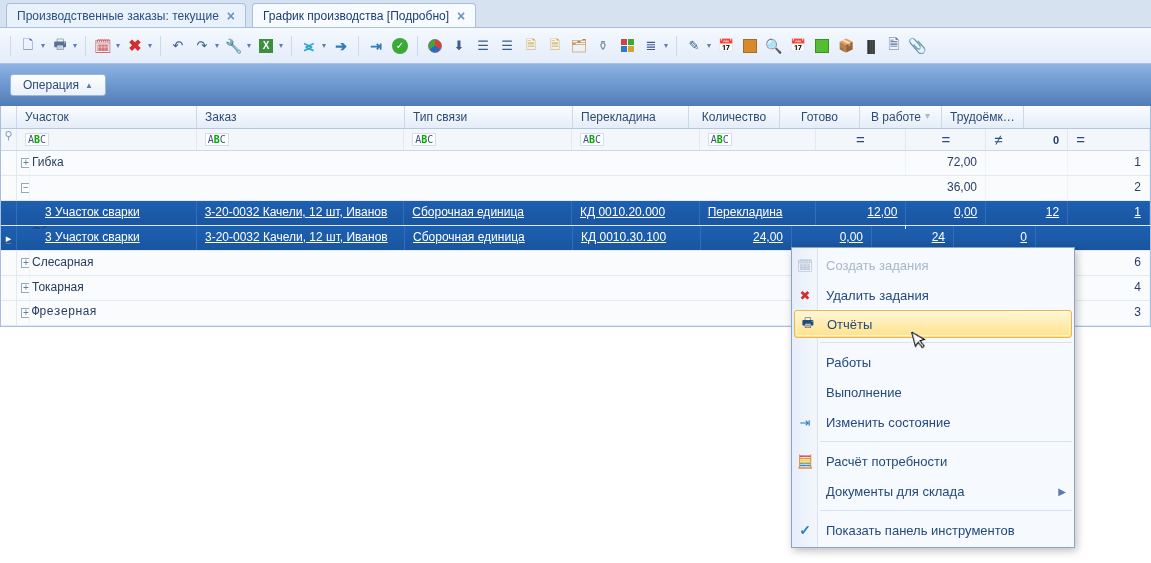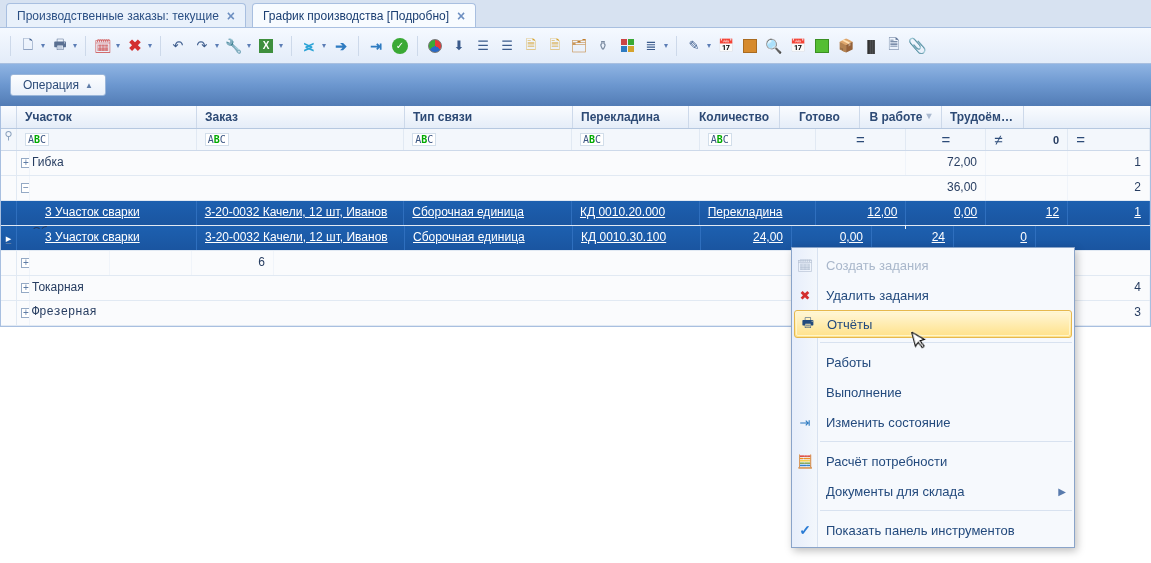--- a/index.html
+++ b/index.html
@@ -42,21 +42,21 @@
 
   
   .opbar { background:linear-gradient(#8fb4e3,#6c97cf,#527cb5); padding:10px 8px 10px 10px; display:flex; align-items:center; }
   .opbtn { display:inline-flex; align-items:center; gap:6px; padding:3px 12px; background:linear-gradient(#fdfeff,#e9f0fa); border:1px solid #9ab6da; border-radius:3px; color:#2c4b78; font-size:12px; cursor:pointer; }
   .opbtn .caret{ font-size:8px; color:#5e7ca8; }
 
   
   .grid { border:1px solid #a8bfe0; border-top:none; }
   .ghead { display:flex; background:linear-gradient(#fafcff,#e5edf8); border-bottom:1px solid #b6c8e0; }
   .ghead .corner { width:16px; border-right:1px solid #cdd9ea; }
-  .ghead .col { padding:4px 8px; border-right:1px solid #cdd9ea; color:#2d4a75; white-space:nowrap; overflow:hidden; text-overflow:ellipsis;font-weight:bold; }
+  .ghead .col { padding:4px 8px; border-right:1px solid #cdd9ea; color:#2d4a75; white-space:nowrap; overflow:hidden; text-overflow:ellipsis; }
 
   
   .c-uchastok{ width:180px; } 
   .c-zakaz{ width:208px; }
   .c-tip{ width:168px; }
   .c-oboz{ width:128px; }
   .c-naim{ width:116px; }
   .c-kol{ width:91px; text-align:center;}
   .c-gotovo{ width:80px; text-align:center;}
   .c-vrab{ width:82px; text-align:center;}
@@ -318,20 +318,21 @@
       <div class="cell c-oboz">КД 0010.30.100</div>
       <div class="cell c-kol num">24,00</div>
       <div class="cell c-gotovo num">0,00</div>
       <div class="cell c-vrab num">24</div>
       <div class="cell c-trud num">0</div>
     </div>
 
     <div class="drow grp">
       <div class="rmarker"></div>
       <div class="cell" style="width:13px;padding:4px 0 0 4px;"><span class="pm">+</span></div>
+      <div class="cell gname" style="flex:1;">Слесарная</div>
       <div class="cell c-gotovo num"></div>
       <div class="cell c-vrab num"></div>
       <div class="cell c-trud num">6</div>
     </div>
 
     <div class="drow grp">
       <div class="rmarker"></div>
       <div class="cell" style="width:13px;padding:4px 0 0 4px;"><span class="pm">+</span></div>
       <div class="cell gname" style="flex:1;">Токарная</div>
       <div class="cell c-gotovo num"></div>

